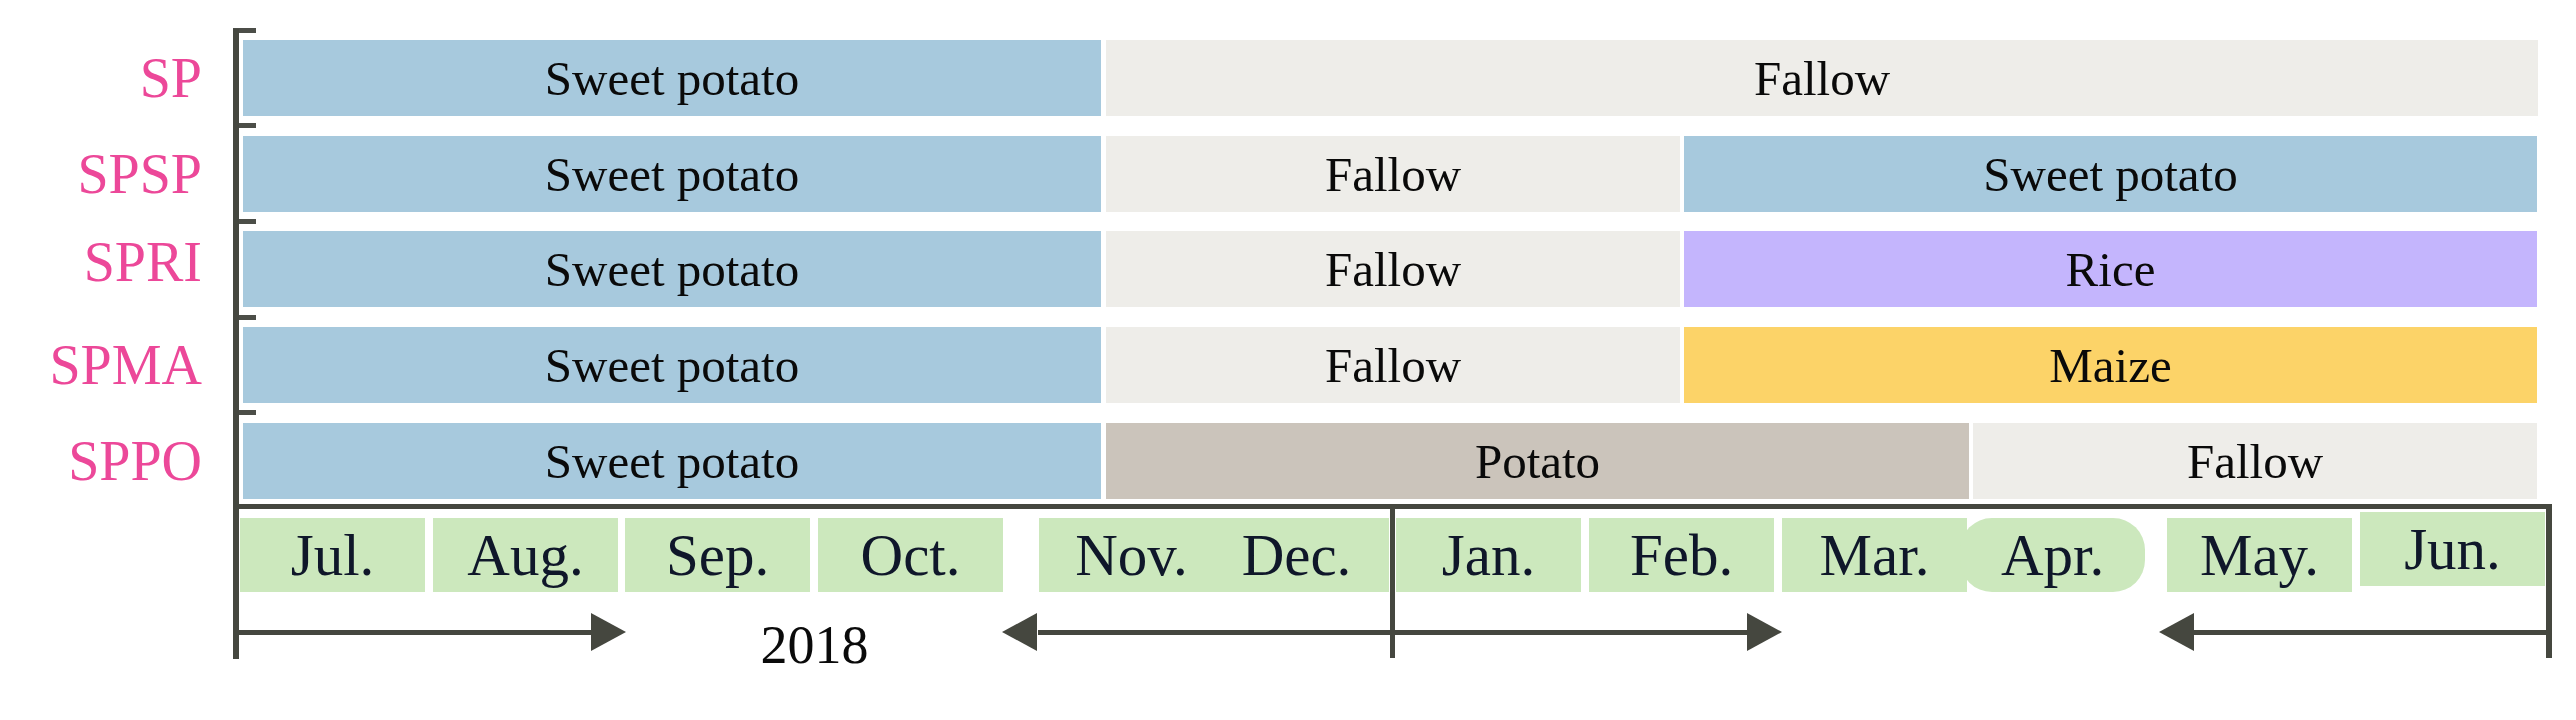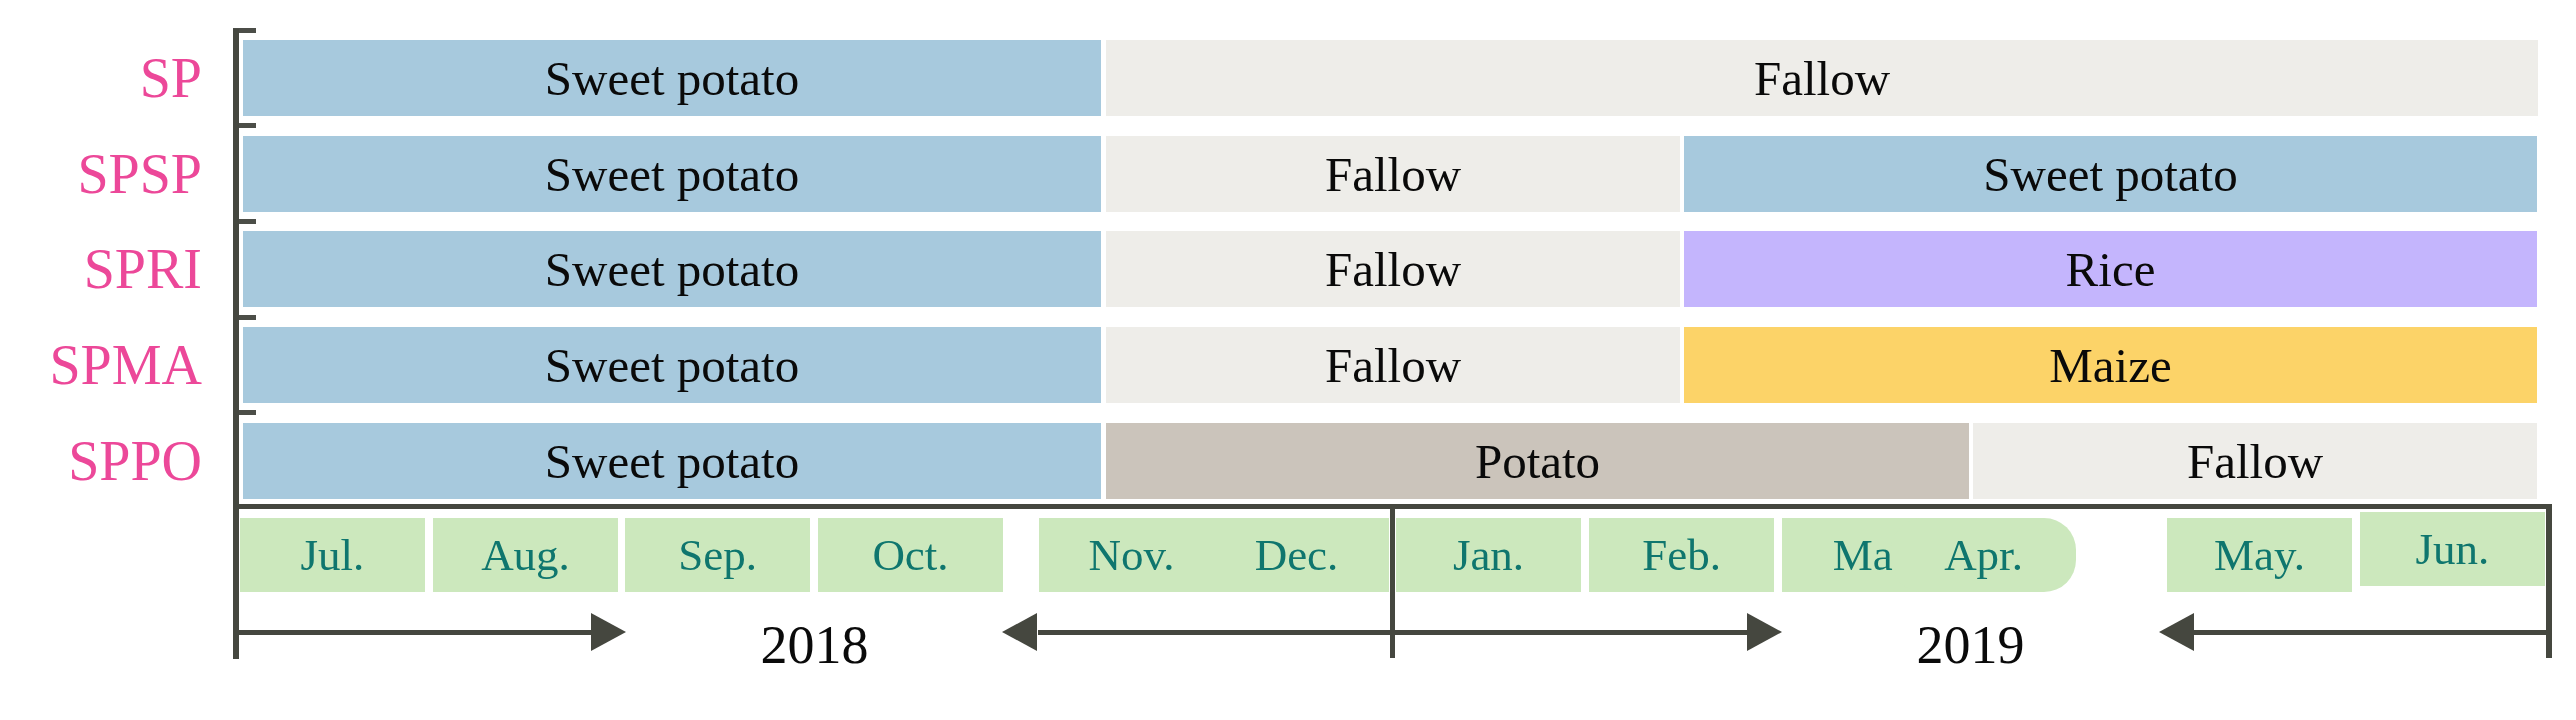--- a/index.html
+++ b/index.html
@@ -3,21 +3,21 @@
 <meta charset="utf-8">
 <style>
   html,body{margin:0;padding:0;background:#ffffff;}
   #stage{position:relative;width:2576px;height:721px;background:#ffffff;overflow:hidden;
          font-family:"Liberation Serif","DejaVu Serif",serif;}
   .seg{position:absolute;display:flex;align-items:center;justify-content:center;
        font-size:49px;color:#0a0a0a;white-space:nowrap;}
   .rowlab{position:absolute;display:flex;align-items:center;justify-content:flex-end;
           font-size:56px;color:#ec4899;white-space:nowrap;}
   .mcell{position:absolute;display:flex;align-items:center;justify-content:center;
-         font-size:45px;color:#0f766e;white-space:nowrap;}
+         font-size:59px;color:#0f172a;white-space:nowrap;}
   .yearlab{position:absolute;display:flex;align-items:center;justify-content:center;
            font-size:54px;color:#0a0a0a;white-space:nowrap;}
   .hline,.vline,.tick{position:absolute;}
   .headR{position:absolute;width:0;height:0;border-top:19px solid transparent;
          border-bottom:19px solid transparent;}
   .headL{position:absolute;width:0;height:0;border-top:19px solid transparent;
          border-bottom:19px solid transparent;}
 </style>
 </head>
 <body>
@@ -26,21 +26,21 @@
     <div class="tick" style="left: 233px; top: 28px; width: 23px; height: 5.4px; background: rgb(76, 78, 72);"></div>
     <div class="rowlab" style="left: 0px; top: 47px; width: 202px; height: 62px;">SP</div>
     <div class="seg" style="left: 243px; top: 40px; width: 858px; height: 76px; background: rgb(167, 201, 221);">Sweet potato</div>
     <div class="seg" style="left: 1106px; top: 40px; width: 1432px; height: 76px; background: rgb(238, 237, 233);">Fallow</div>
     <div class="tick" style="left: 233px; top: 123px; width: 23px; height: 5.4px; background: rgb(76, 78, 72);"></div>
     <div class="rowlab" style="left: 0px; top: 143px; width: 202px; height: 62px;">SPSP</div>
     <div class="seg" style="left: 243px; top: 136px; width: 858px; height: 76px; background: rgb(167, 201, 221);">Sweet potato</div>
     <div class="seg" style="left: 1106px; top: 136px; width: 574px; height: 76px; background: rgb(238, 237, 233);">Fallow</div>
     <div class="seg" style="left: 1684px; top: 136px; width: 853px; height: 76px; background: rgb(167, 201, 221);">Sweet potato</div>
     <div class="tick" style="left: 233px; top: 219px; width: 23px; height: 5.4px; background: rgb(76, 78, 72);"></div>
-    <div class="rowlab" style="left: 0px; top: 238px; width: 202px; height: 62px;">SPRI</div>
+    <div class="rowlab" style="left: 0px; top: 231px; width: 202px; height: 62px;">SPRI</div>
     <div class="seg" style="left: 243px; top: 231px; width: 858px; height: 76px; background: rgb(167, 201, 221);">Sweet potato</div>
     <div class="seg" style="left: 1106px; top: 231px; width: 574px; height: 76px; background: rgb(238, 237, 233);">Fallow</div>
     <div class="seg" style="left: 1684px; top: 231px; width: 853px; height: 76px; background: #c4b5fd;">Rice</div>
     <div class="tick" style="left: 233px; top: 315px; width: 23px; height: 5.4px; background: rgb(76, 78, 72);"></div>
     <div class="rowlab" style="left: 0px; top: 334px; width: 202px; height: 62px;">SPMA</div>
     <div class="seg" style="left: 243px; top: 327px; width: 858px; height: 76px; background: rgb(167, 201, 221);">Sweet potato</div>
     <div class="seg" style="left: 1106px; top: 327px; width: 574px; height: 76px; background: rgb(238, 237, 233);">Fallow</div>
     <div class="seg" style="left: 1684px; top: 327px; width: 853px; height: 76px; background: rgb(252, 211, 104);">Maize</div>
     <div class="tick" style="left: 233px; top: 410px; width: 23px; height: 5.4px; background: rgb(76, 78, 72);"></div>
     <div class="rowlab" style="left: 0px; top: 430px; width: 202px; height: 62px;">SPPO</div>
@@ -53,27 +53,26 @@
     <div class="vline" style="left: 2546px; top: 504px; width: 6.2px; height: 154px; background: rgb(69, 71, 63);"></div>
     <div class="mcell" style="left: 240px; top: 518px; width: 185px; height: 74px; background: rgb(204, 232, 189);">Jul.</div>
     <div class="mcell" style="left: 433px; top: 518px; width: 185px; height: 74px; background: rgb(204, 232, 189);">Aug.</div>
     <div class="mcell" style="left: 625px; top: 518px; width: 185px; height: 74px; background: rgb(204, 232, 189);">Sep.</div>
     <div class="mcell" style="left: 818px; top: 518px; width: 185px; height: 74px; background: rgb(204, 232, 189);">Oct.</div>
     <div class="mcell" style="left: 1011px; top: 518px; width: 185px; height: 74px; background: rgb(204, 232, 189); margin-left: 28px;">Nov.</div>
     <div class="mcell" style="left: 1204px; top: 518px; width: 185px; height: 74px; background: rgb(204, 232, 189);">Dec.</div>
     <div class="mcell" style="left: 1396px; top: 518px; width: 185px; height: 74px; background: rgb(204, 232, 189);">Jan.</div>
     <div class="mcell" style="left: 1589px; top: 518px; width: 185px; height: 74px; background: rgb(204, 232, 189);">Feb.</div>
     <div class="mcell" style="left: 1782px; top: 518px; width: 185px; height: 74px; background: rgb(204, 232, 189);">Mar.</div>
-    <div class="mcell" style="left: 1891px; top: 518px; width: 185px; height: 74px; background: rgb(204, 232, 189); border-radius: 32px;">Apr.</div>
+    <div class="mcell" style="left: 1960px; top: 518px; width: 185px; height: 74px; background: rgb(204, 232, 189); border-radius: 32px;">Apr.</div>
     <div class="mcell" style="left: 2167px; top: 518px; width: 185px; height: 74px; background: rgb(204, 232, 189);">May.</div>
     <div class="mcell" style="left: 2360px; top: 512px; width: 185px; height: 74px; background: rgb(204, 232, 189);">Jun.</div>
     <div class="hline" style="left: 236px; top: 630px; width: 355px; height: 4.6px; background: rgb(69, 71, 63);"></div>
     <div class="headR" style="left: 591px; top: 613px; border-left: 35px solid rgb(69, 71, 63);"></div>
     <div class="hline" style="left: 1038px; top: 630px; width: 355px; height: 4.6px; background: rgb(69, 71, 63);"></div>
     <div class="headL" style="left: 1002px; top: 613px; border-right: 35px solid rgb(69, 71, 63);"></div>
     <div class="yearlab" style="left: 660px; top: 614px; width: 309px; height: 62px;">2018</div>
     <div class="hline" style="left: 1393px; top: 630px; width: 355px; height: 4.6px; background: rgb(69, 71, 63);"></div>
     <div class="headR" style="left: 1747px; top: 613px; border-left: 35px solid rgb(69, 71, 63);"></div>
     <div class="hline" style="left: 2194px; top: 630px; width: 355px; height: 4.6px; background: rgb(69, 71, 63);"></div>
     <div class="headL" style="left: 2159px; top: 613px; border-right: 35px solid rgb(69, 71, 63);"></div>
-    <div class="yearlab" style="left: 1816px; top: 614px; width: 309px; height: 62px;">2019</div>
   </div>
 
 
 </body></html>

